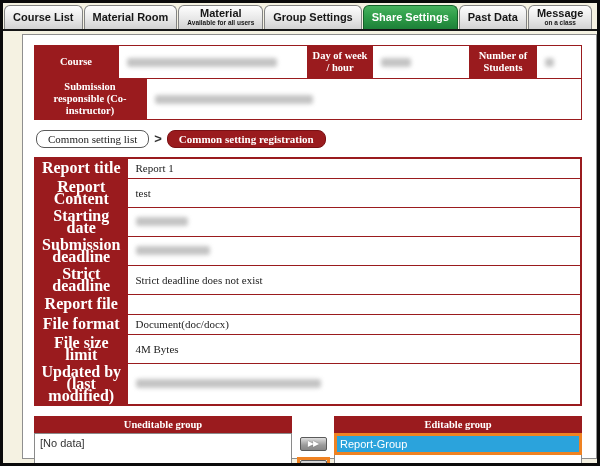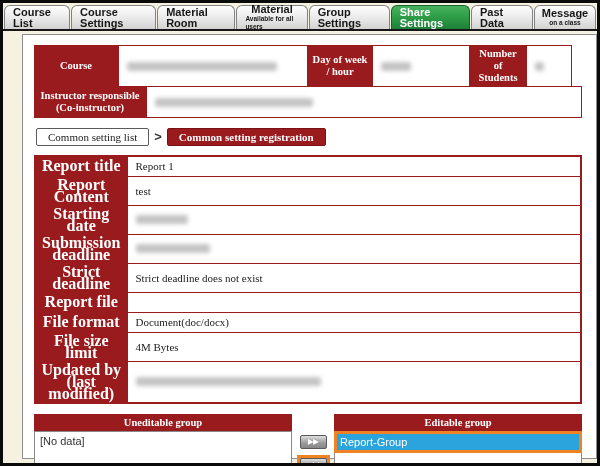--- a/index.html
+++ b/index.html
@@ -28,21 +28,21 @@
   .cell.lbl { background:#9a1b1e; color:#fff; font-family:"Liberation Serif", serif; font-weight:bold;
               font-size:10.5px; justify-content:center; text-align:center; line-height:12px; padding:2px 3px; }
   .cell.val { background:#fff; padding-left:8px; }
   .info-row + .info-row { margin-top:-1px; }
   .info-row.r2 .cell { min-height:32px; }
 
   .redacted { display:inline-block; height:9px; background:#b9b9b9; border-radius:3px; filter:blur(2px); opacity:.85; }
 
   
   .breadcrumb { display:flex; align-items:center; margin:9px 0 0 2px; height:19px; }
-  .pill { border-radius:2px; font-family:"Liberation Serif", serif; font-size:11px; padding:2px 11px; cursor:pointer; }
+  .pill { border-radius:8px; font-family:"Liberation Serif", serif; font-size:11px; padding:2px 11px; cursor:pointer; }
   .pill.white { background:#fff; border:1px solid #5a5a5a; color:#222; }
   .pill.red { background:#9a1b1e; border:1px solid #7a1114; color:#fff; font-weight:bold; }
   .crumb-sep { font-weight:bold; color:#333; font-size:13px; margin:0 5px; }
 
   
   .report-table { border-collapse:collapse; width:548px; margin-top:9px; border:2px solid #9a1b1e; }
   .report-table td { border:1px solid #9a1b1e; height:20px; }
   .report-table td.lbl { width:92px; background:#9a1b1e; color:#fff; text-align:center;
         font-family:"Liberation Serif", serif; font-weight:bold; font-size:16px; line-height:12px; padding:2px 3px; }
   .report-table td.val { font-family:"Liberation Serif", serif; font-size:11px; color:#222; padding-left:8px; background:#fff; }
@@ -76,23 +76,20 @@
 </head>
 <body>
 
 <div class="frame">
 
   <div class="tabbar">
       <div class="tab">
         <div class="tab-main">Course List</div>
       </div>
       <div class="tab">
-        <div class="tab-main">Course Settings</div>
-      </div>
-      <div class="tab">
         <div class="tab-main">Material Room</div>
       </div>
       <div class="tab">
         <div class="tab-main">Material</div>
         <div class="tab-sub">Available for all users</div>
       </div>
       <div class="tab">
         <div class="tab-main">Group Settings</div>
       </div>
       <div class="tab active">
@@ -111,27 +108,27 @@
 
     <div class="info-row">
       <div class="cell lbl" style="width:84px">Course</div>
       <div class="cell val" style="width:190px">
           <span class="redacted" style="width:150px"></span>
         </div>
       <div class="cell lbl" style="width:64px">Day of week / hour</div>
       <div class="cell val" style="width:98px">
           <span class="redacted" style="width:30px"></span>
         </div>
-      <div class="cell lbl" style="width:56px">Number of Students</div>
+      <div class="cell lbl" style="width:66px">Number of Students</div>
       <div class="cell val" style="width:46px">
           <span class="redacted" style="width:9px"></span>
         </div>
     </div>
     <div class="info-row r2">
-      <div class="cell lbl" style="width:112px">Instructor responsible (Co-instructor)</div>
+      <div class="cell lbl" style="width:112px">Submission responsible (Co-instructor)</div>
       <div class="cell val" style="width:436px">
           <span class="redacted" style="width:158px"></span>
         </div>
     </div>
 
     <div class="breadcrumb">
       <button class="pill white">Common setting list</button>
       <span class="crumb-sep">&gt;</span>
       <button class="pill red">Common setting registration</button>
     </div>

